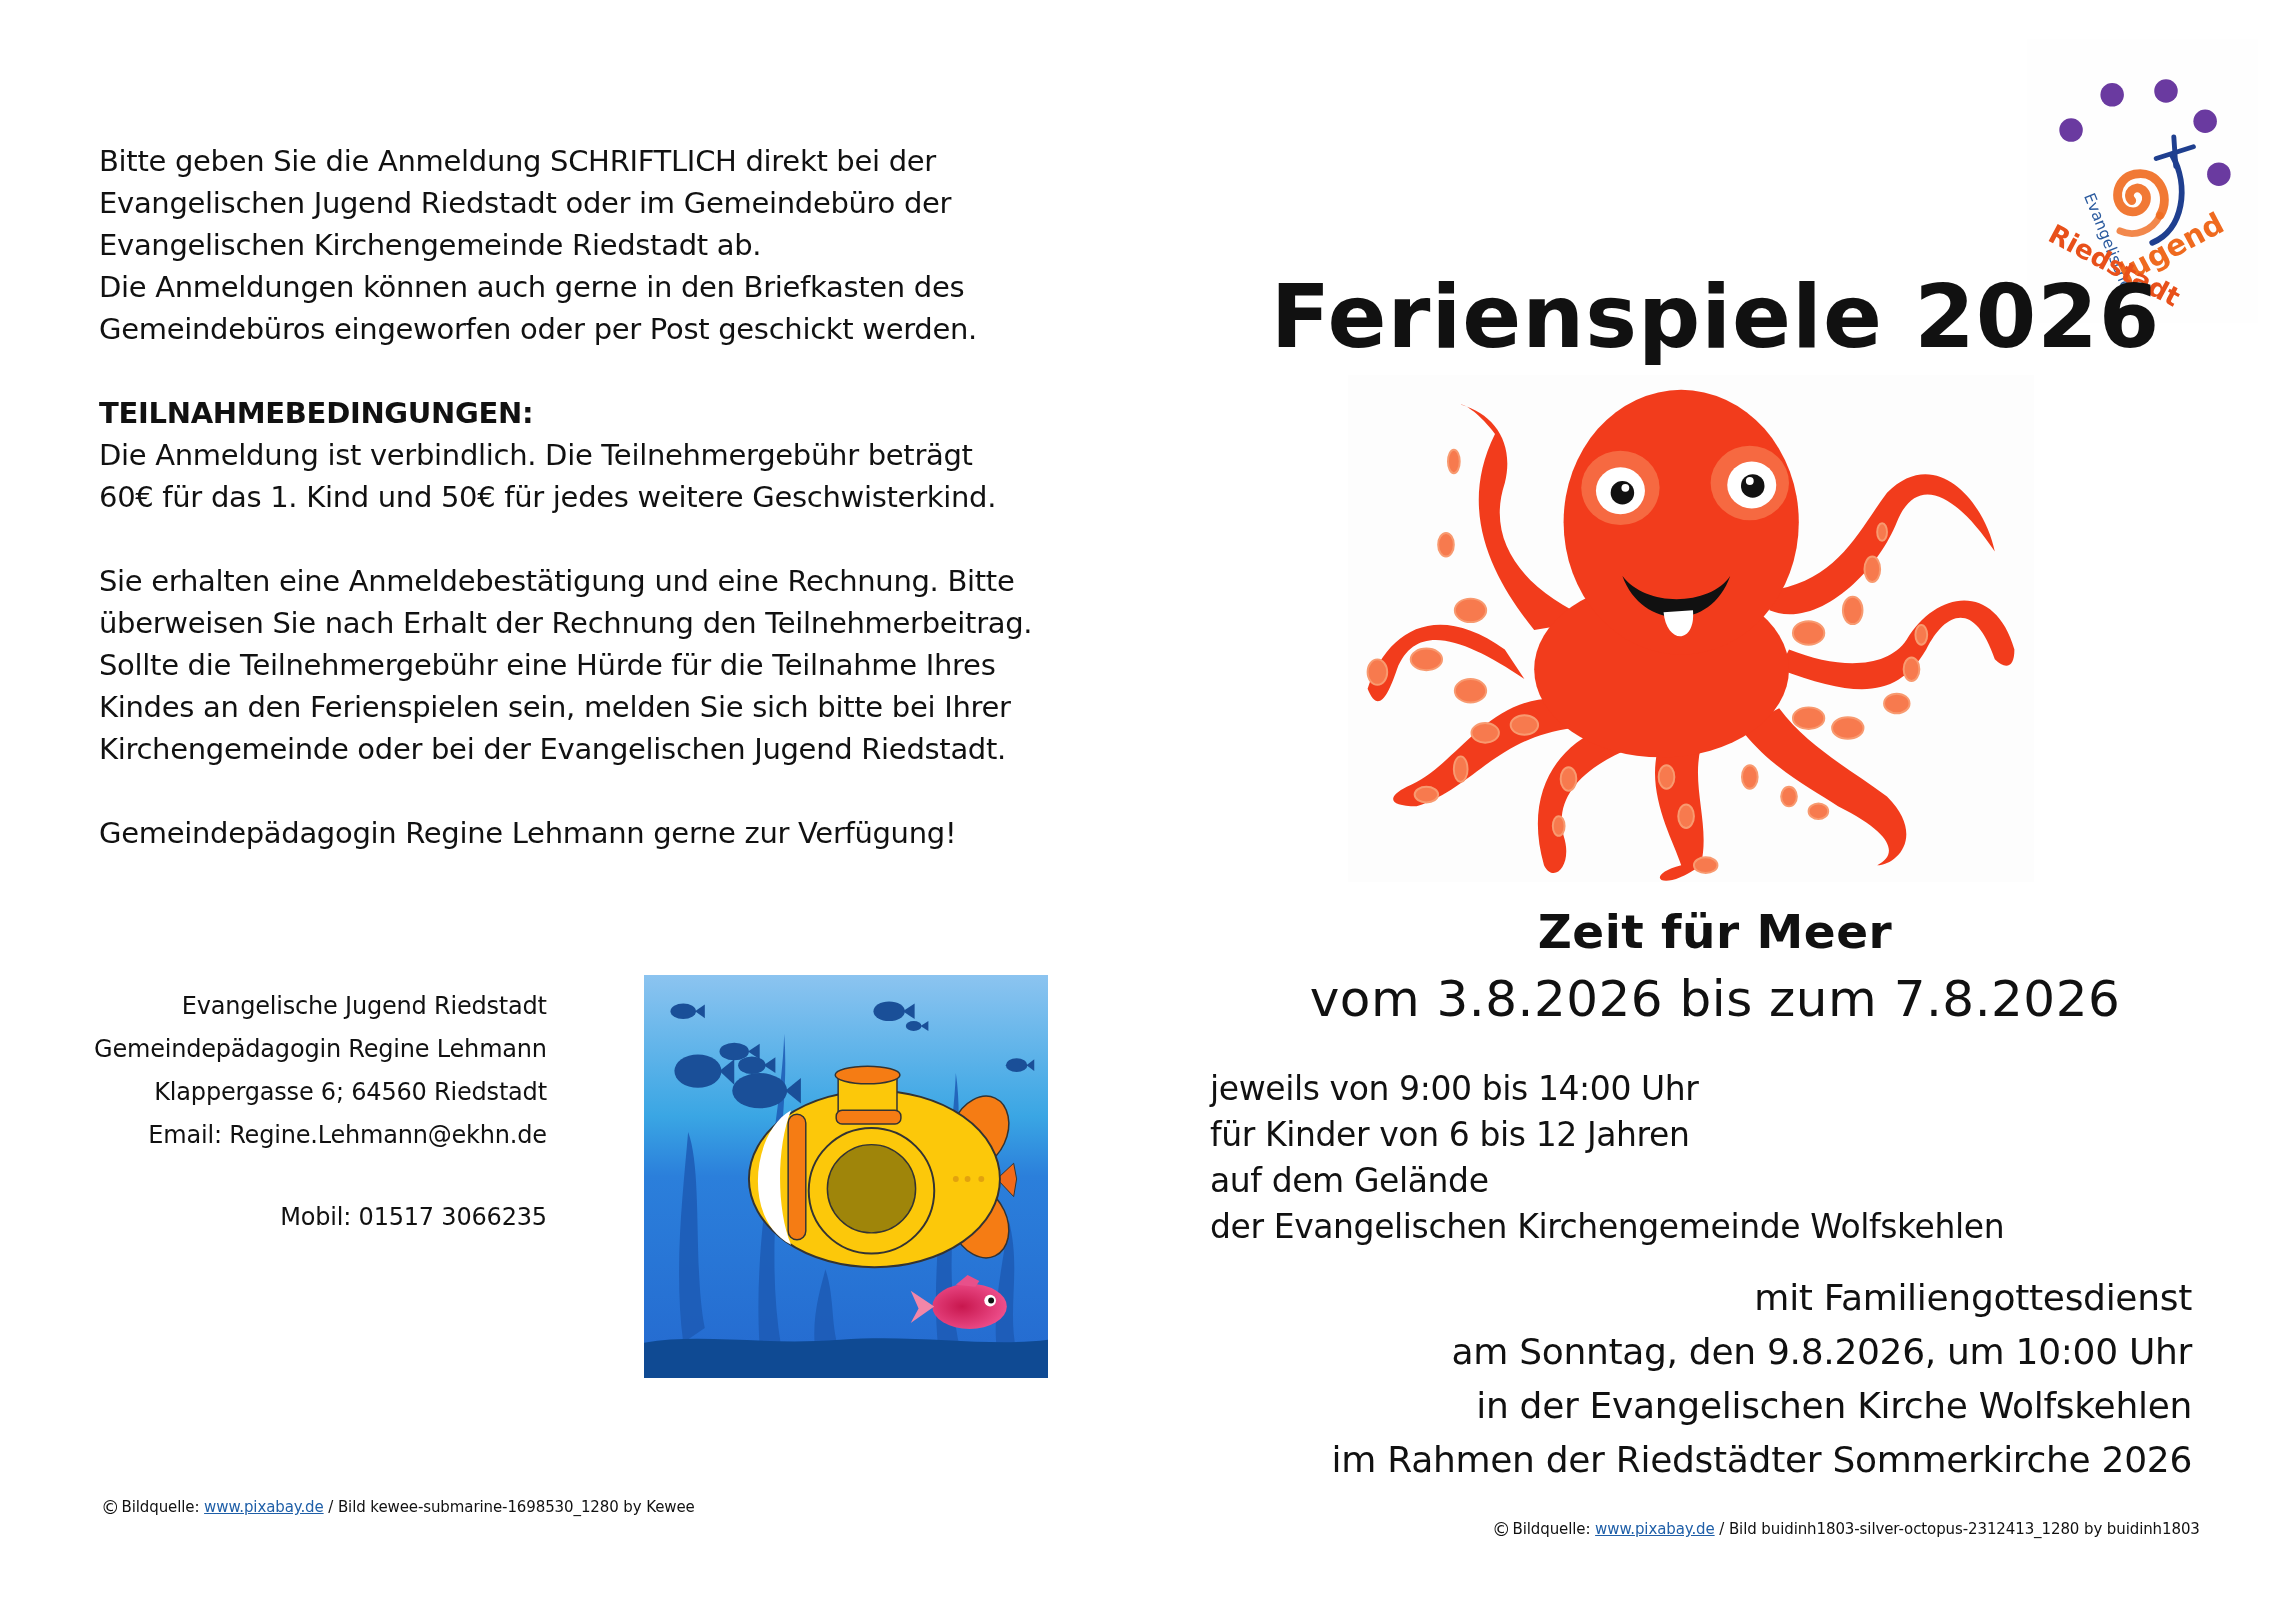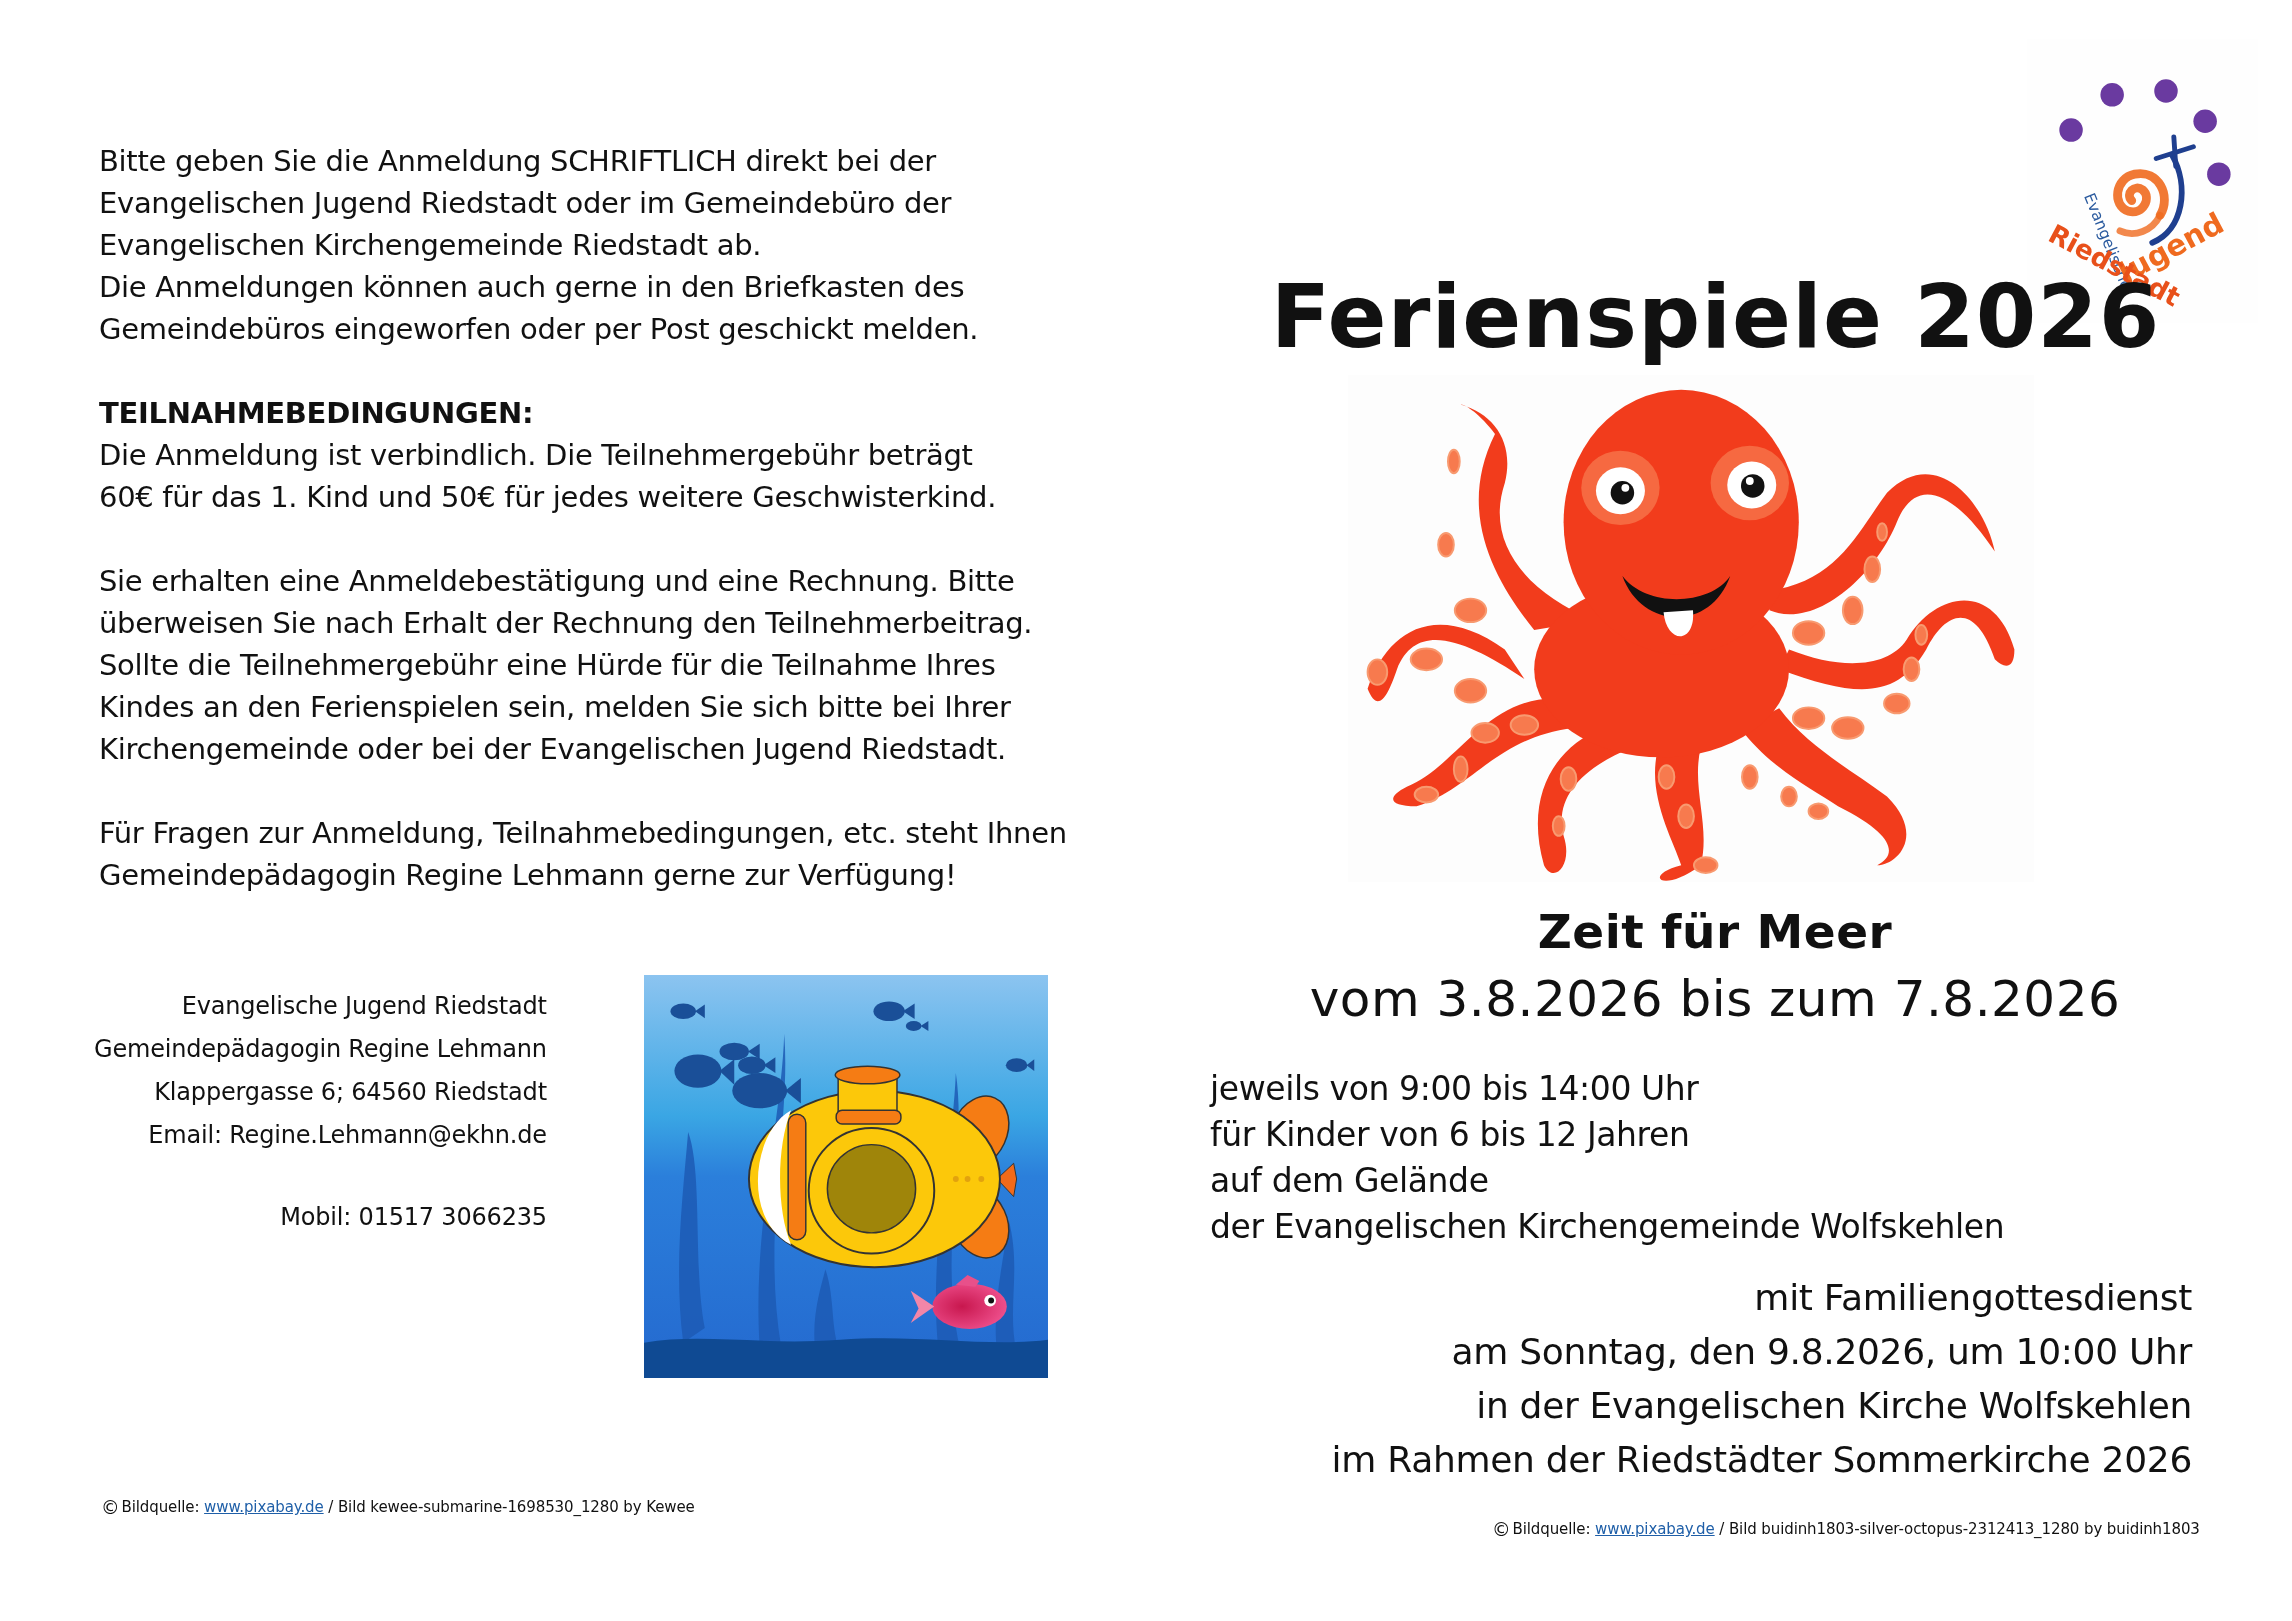--- a/index.html
+++ b/index.html
@@ -27,33 +27,32 @@
   .service { left: 1274px; top: 1271px; width: 918px; text-align: right; font-size: 36px; line-height: 54px; letter-spacing: -0.3px; }
 </style>
 </head>
 <body>
 
 <div class="abs left-block">
   <p>Bitte geben Sie die Anmeldung SCHRIFTLICH direkt bei der</p>
   <p>Evangelischen Jugend Riedstadt oder im Gemeindebüro der</p>
   <p>Evangelischen Kirchengemeinde Riedstadt ab.</p>
   <p>Die Anmeldungen können auch gerne in den Briefkasten des</p>
-  <p>Gemeindebüros eingeworfen oder per Post geschickt melden.</p>
+  <p>Gemeindebüros eingeworfen oder per Post geschickt werden.</p>
   <div class="gap"></div>
   <p class="bold">TEILNAHMEBEDINGUNGEN:</p>
   <p>Die Anmeldung ist verbindlich. Die Teilnehmergebühr beträgt</p>
   <p>60€ für das 1. Kind und 50€ für jedes weitere Geschwisterkind.</p>
   <div class="gap"></div>
   <p>Sie erhalten eine Anmeldebestätigung und eine Rechnung. Bitte</p>
   <p>überweisen Sie nach Erhalt der Rechnung den Teilnehmerbeitrag.</p>
   <p>Sollte die Teilnehmergebühr eine Hürde für die Teilnahme Ihres</p>
   <p>Kindes an den Ferienspielen sein, melden Sie sich bitte bei Ihrer</p>
   <p>Kirchengemeinde oder bei der Evangelischen Jugend Riedstadt.</p>
   <div class="gap"></div>
-  <p>Für Fragen zur Anmeldung, Teilnahmebedingungen, etc. steht Ihnen</p>
   <p>Gemeindepädagogin Regine Lehmann gerne zur Verfügung!</p>
 </div>
 
 <div class="abs contact">
   <p>Evangelische Jugend Riedstadt</p>
   <p>Gemeindepädagogin Regine Lehmann</p>
   <p style="white-space:pre"> Klappergasse 6; 64560 Riedstadt</p>
   <p>Email: Regine.Lehmann@ekhn.de</p>
   <div class="gap"></div>
   <p>Mobil: 01517 3066235</p>

